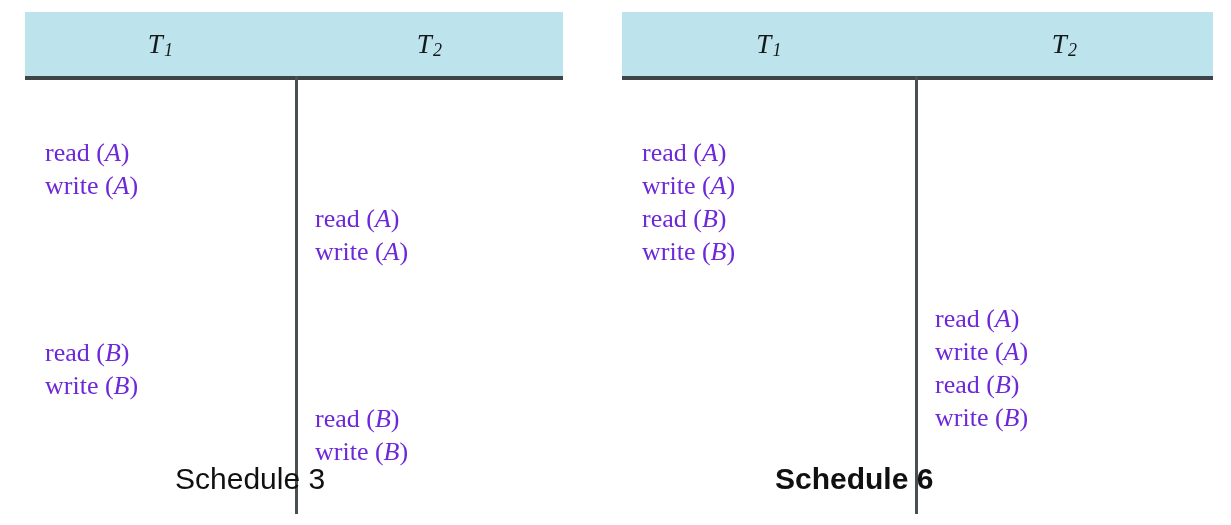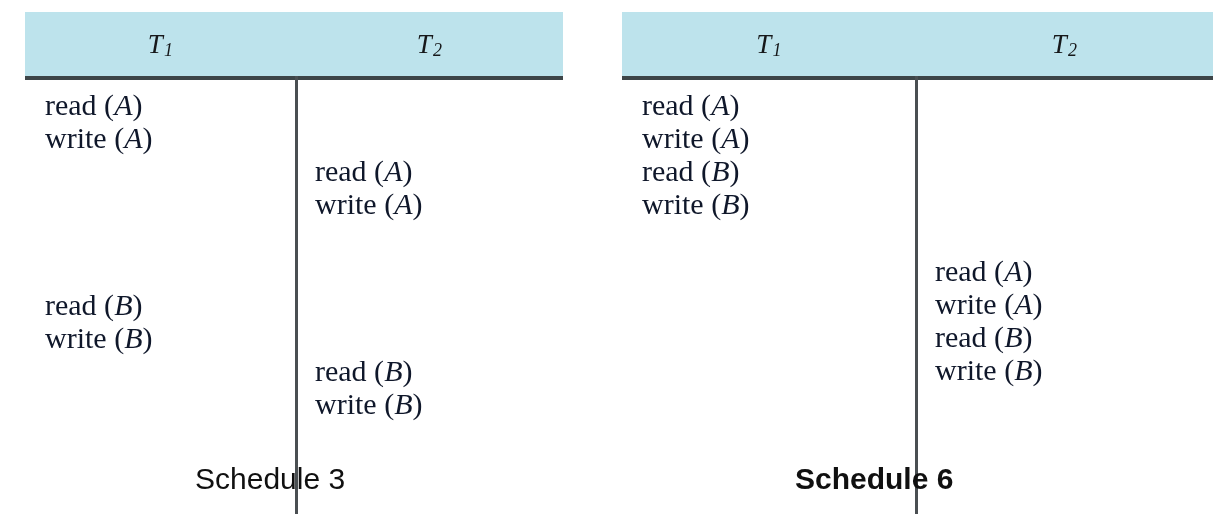--- a/index.html
+++ b/index.html
@@ -85,24 +85,25 @@
 
   
   .body-area {
     position: relative;
     height: 374px;
   }
 
   .op-block {
     position: absolute;
     font-family: "Liberation Serif", serif;
-    font-size: 30px;
-    color: #0f172a;
+    font-size: 26px;
+    color: #6d28d9;
     line-height: 33px;
     white-space: nowrap;
+    margin-top: 48px;
   }
   .op-line { display: block; }
   .op-line .var {
     font-style: italic;
   }
 
   
   .sched.left  .blk-t1-a { left: 20px;  top: 12px; }
   .sched.left  .blk-t2-a { left: 290px; top: 78px; }
   .sched.left  .blk-t1-b { left: 20px;  top: 212px; }
@@ -113,21 +114,20 @@
   .sched.right .blk-t2-a { left: 313px; top: 178px; }
 
   
   .caption {
     position: absolute;
     font-family: "Liberation Sans", sans-serif;
     font-size: 30px;
     color: #101010;
     white-space: nowrap;
     top: 462px;
-    margin-left: 20px;
   }
   .caption.left  { left: 175px; }
   .caption.right { left: 775px; font-weight: bold; }
 </style>
 </head>
 <body>
 
 <div class="figure">
 
   <div class="sched left">

